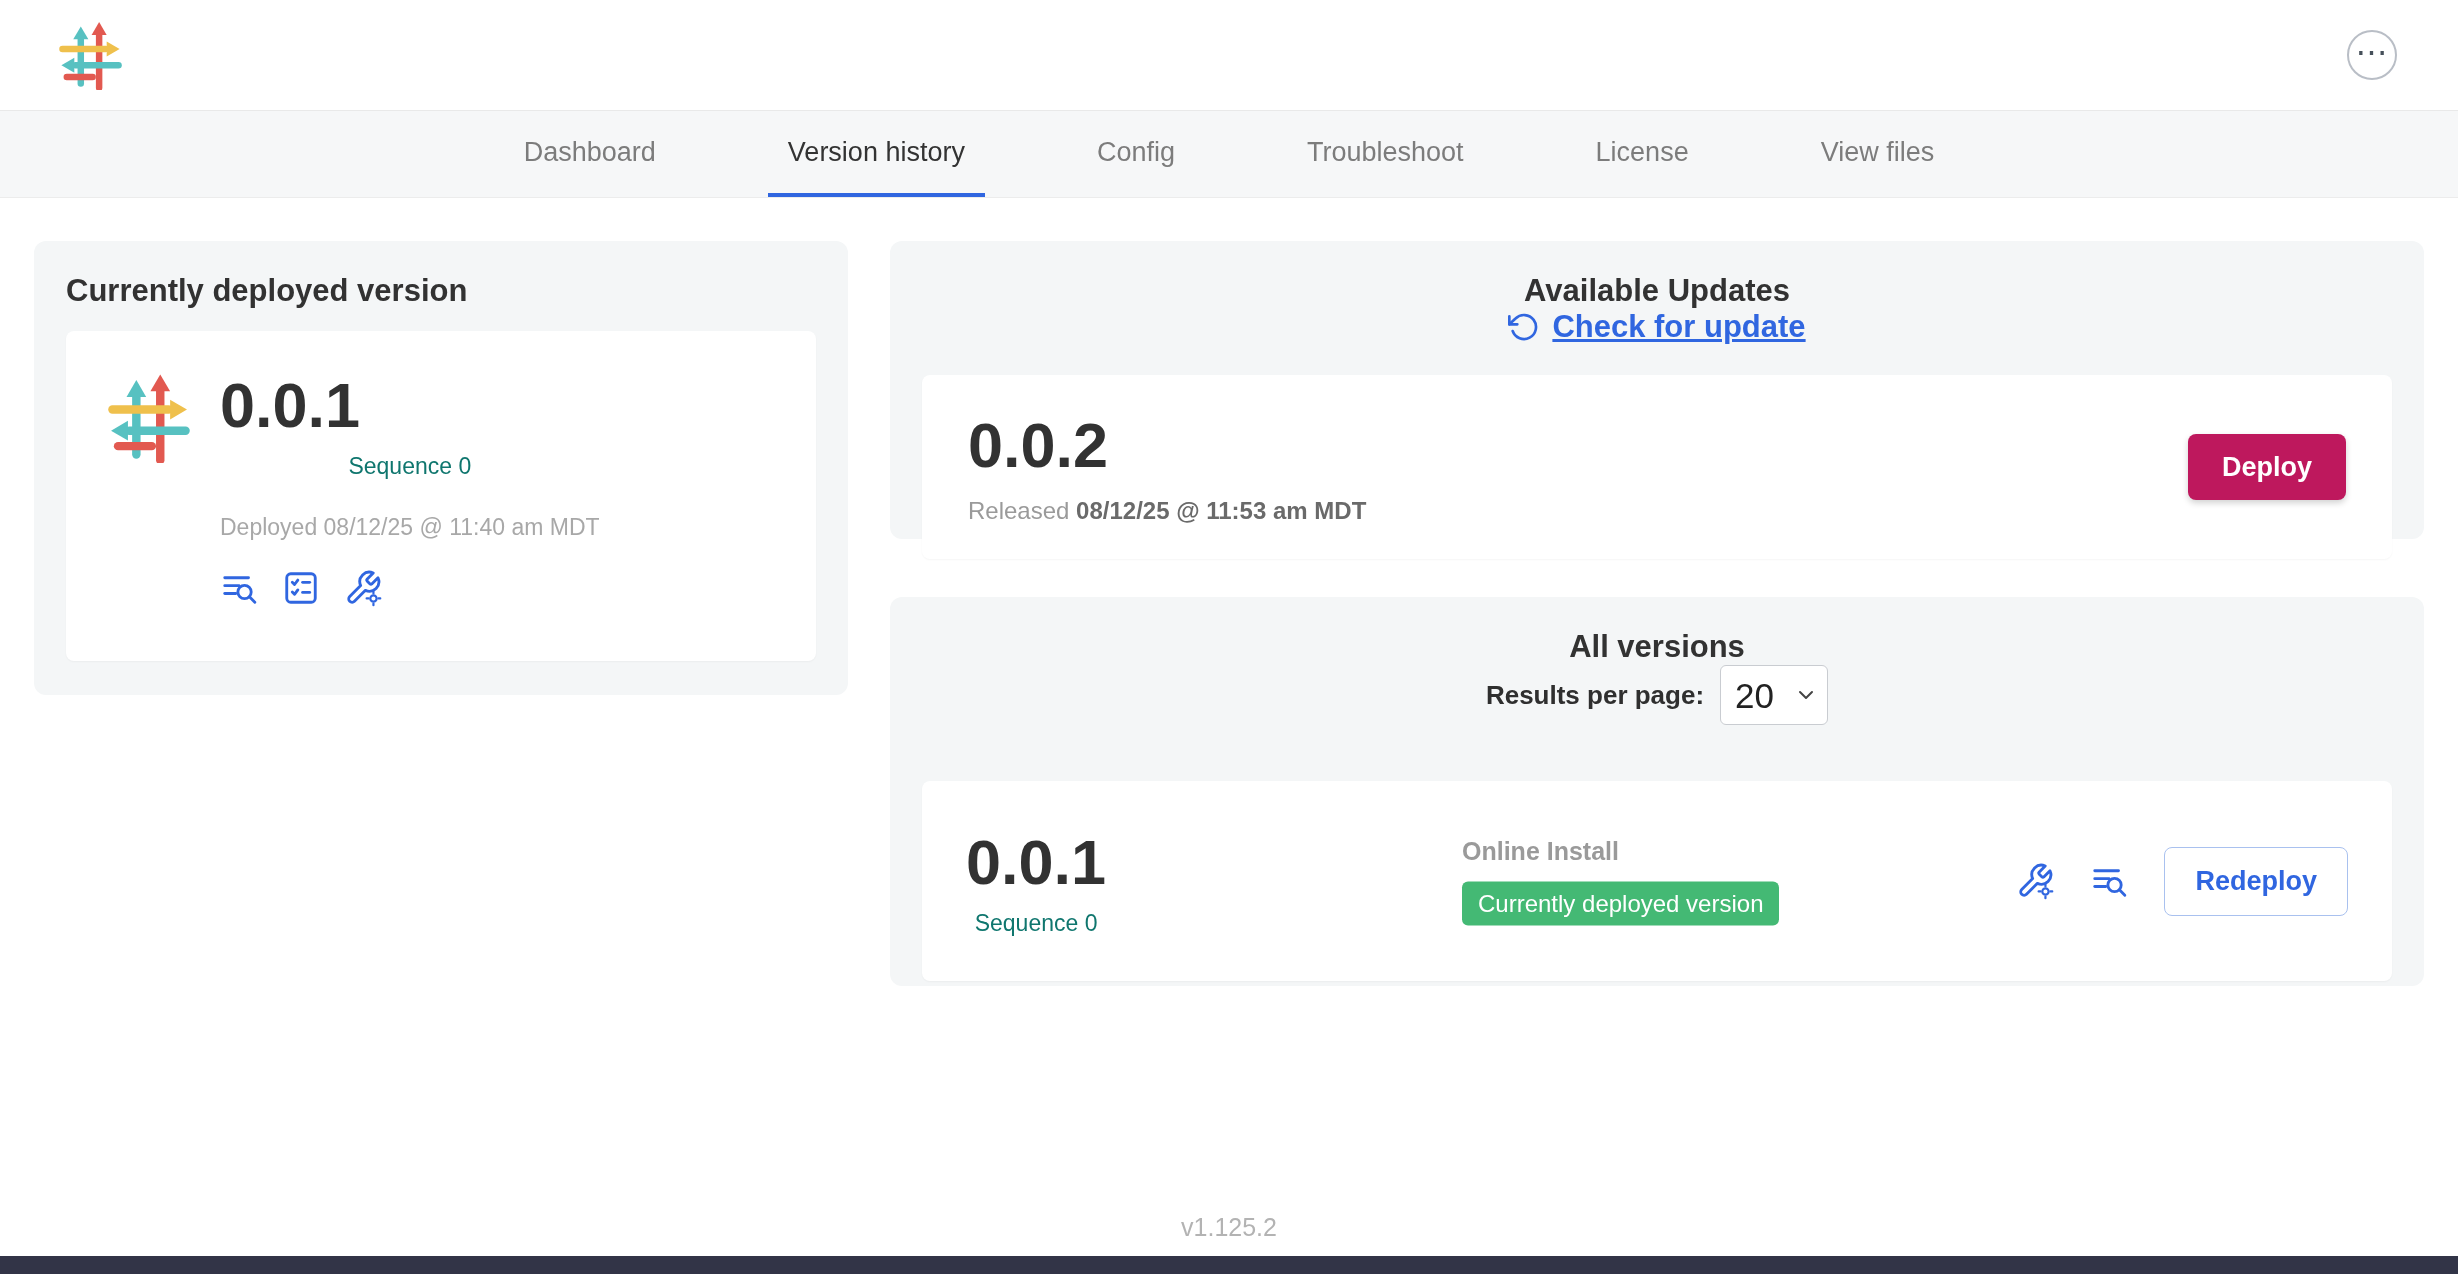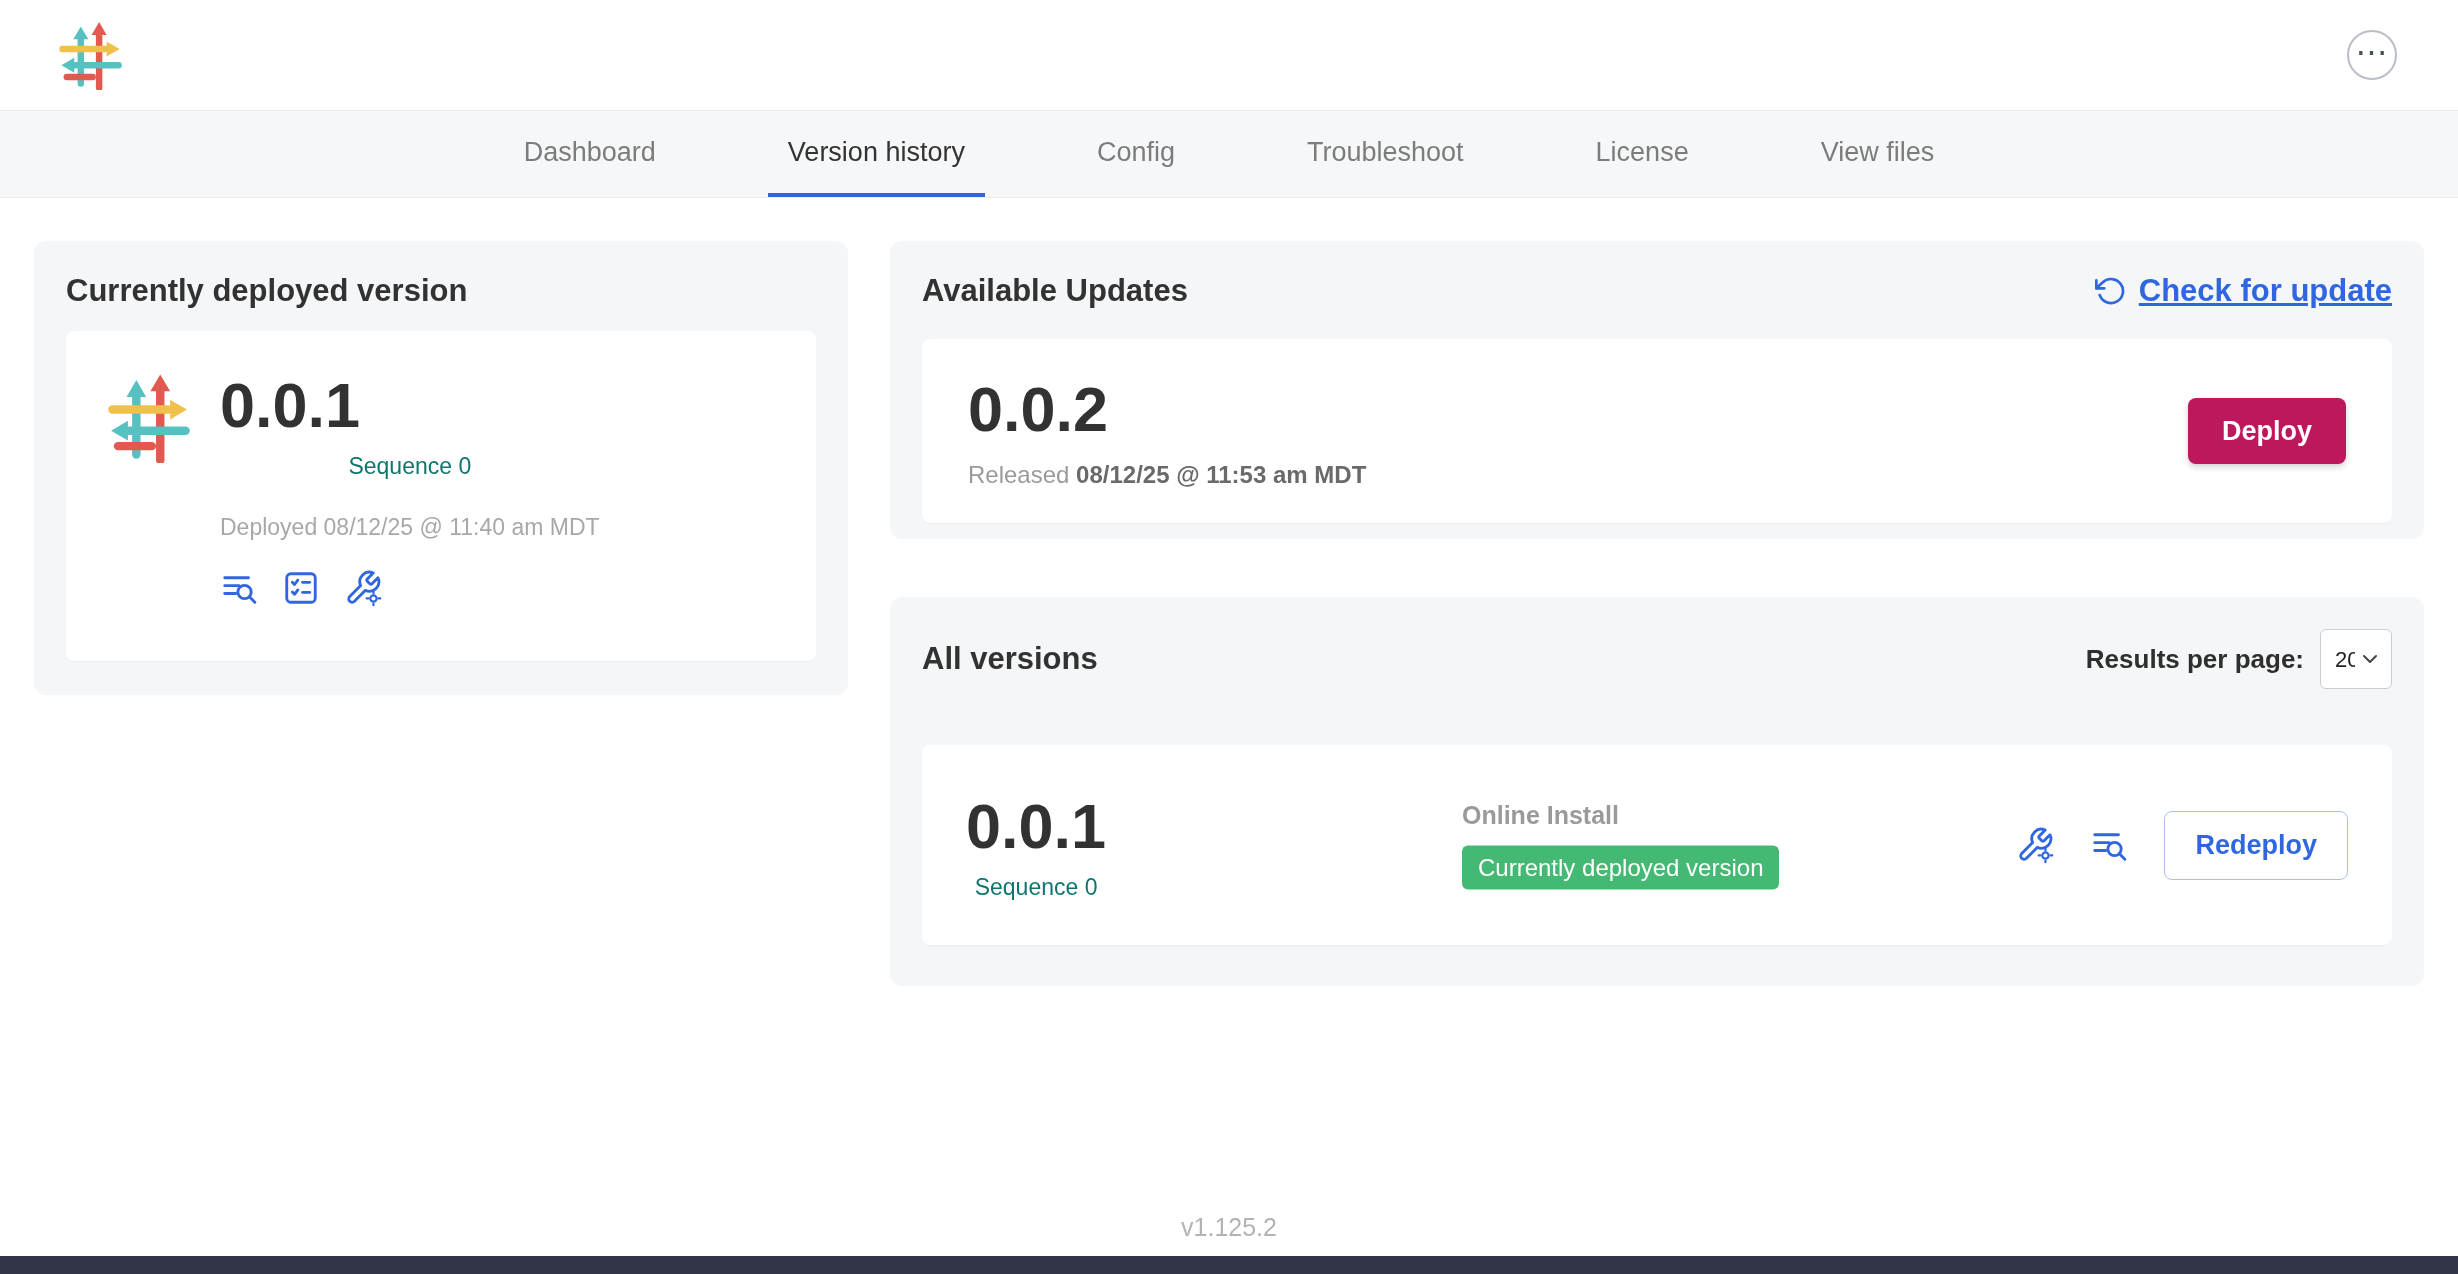--- a/index.html
+++ b/index.html
@@ -35,35 +35,35 @@
   .app-icon-lg { width:90px; height:90px; flex:0 0 auto; margin-top:4px; }
   .dep-col { margin-left:26px; }
   .ver-big { font-size:63px; font-weight:bold; color:#323232; }
   .seq-text { font-size:23px; color:#0f766e; margin-top:12px;text-align:center; }
   .dep-date { font-size:23px; color:#a8a8a8; margin-top:34px; }
   .icon-row { display:flex; align-items:center; gap:24px; margin-top:28px; }
   .blue-icon { width:38px; height:38px; display:inline-flex; cursor:pointer; }
   .blue-icon svg { width:100%; height:100%; stroke:#3066e0; fill:none; stroke-width:1.8; stroke-linecap:round; stroke-linejoin:round; }
 
   
-  .hdr-row { display:flex; align-items:center; justify-content:space-between; }
+  .hdr-row { display:flex; align-items:center; justify-content:space-between;flex-direction:column; }
   .check-link { display:flex; align-items:center; gap:12px; cursor:pointer; color:#3066e0; }
   .check-link svg { width:32px; height:32px; stroke:#3066e0; fill:none; stroke-width:2; stroke-linecap:round; stroke-linejoin:round; }
   .check-link .lbl { font-size:31px; font-weight:bold; text-decoration:underline; }
   .inner-update { margin-top:30px; min-height:184px; padding:34px 46px; display:flex; align-items:center; justify-content:space-between; }
   .rel-line { font-size:24px; margin-top:16px; }
   .rel-prefix { color:#9a9a9a; }
   .rel-date { color:#6a6a6a; font-weight:bold; }
   .btn-primary { height:66px; padding:0 34px; background:#be185d; border:none; border-radius:8px; color:#fff; font-size:27px; font-weight:bold; font-family:inherit; cursor:pointer; box-shadow:0 3px 6px rgba(0,0,0,0.18); }
 
   
   .pp-group { display:flex; align-items:center; gap:16px; }
   .pp-label { font-size:26px; font-weight:bold; color:#2f2f2f; }
   .select-wrap { position:relative; }
-  .pp-select { appearance:none; -webkit-appearance:none; width:72px; height:60px; background:#fff; border:1px solid #c9ccd1; border-radius:6px; font-size:22px; font-family:inherit; color:#222; padding:0 36px 0 14px; cursor:pointer; }
+  .pp-select { appearance:none; -webkit-appearance:none; width:108px; height:60px; background:#fff; border:1px solid #c9ccd1; border-radius:6px; font-size:35px; font-family:inherit; color:#222; padding:0 36px 0 14px; cursor:pointer; }
   .select-wrap .chev { position:absolute; right:10px; top:50%; transform:translateY(-50%); pointer-events:none; width:24px; height:24px; }
   .select-wrap .chev svg { width:100%; height:100%; stroke:#444; fill:none; stroke-width:2; stroke-linecap:round; stroke-linejoin:round; }
   .inner-row { margin-top:56px; min-height:200px; padding:36px 44px; display:flex; align-items:center; position:relative; }
   .row-mid { position:absolute; left:540px; top:50%; transform:translateY(-50%); }
   .install-type { font-size:25px; font-weight:bold; color:#9a9a9a; }
   .badge { display:inline-block; margin-top:16px; background:#44b974; color:#fff; font-size:24px; padding:8px 16px; border-radius:6px; }
   .row-right { margin-left:auto; display:flex; align-items:center; gap:36px; }
   .btn-outline { height:69px; padding:0 30px; background:#fff; border:1px solid #a9c1ef; border-radius:8px; color:#3066e0; font-size:27px; font-weight:bold; font-family:inherit; cursor:pointer; }
 
   

